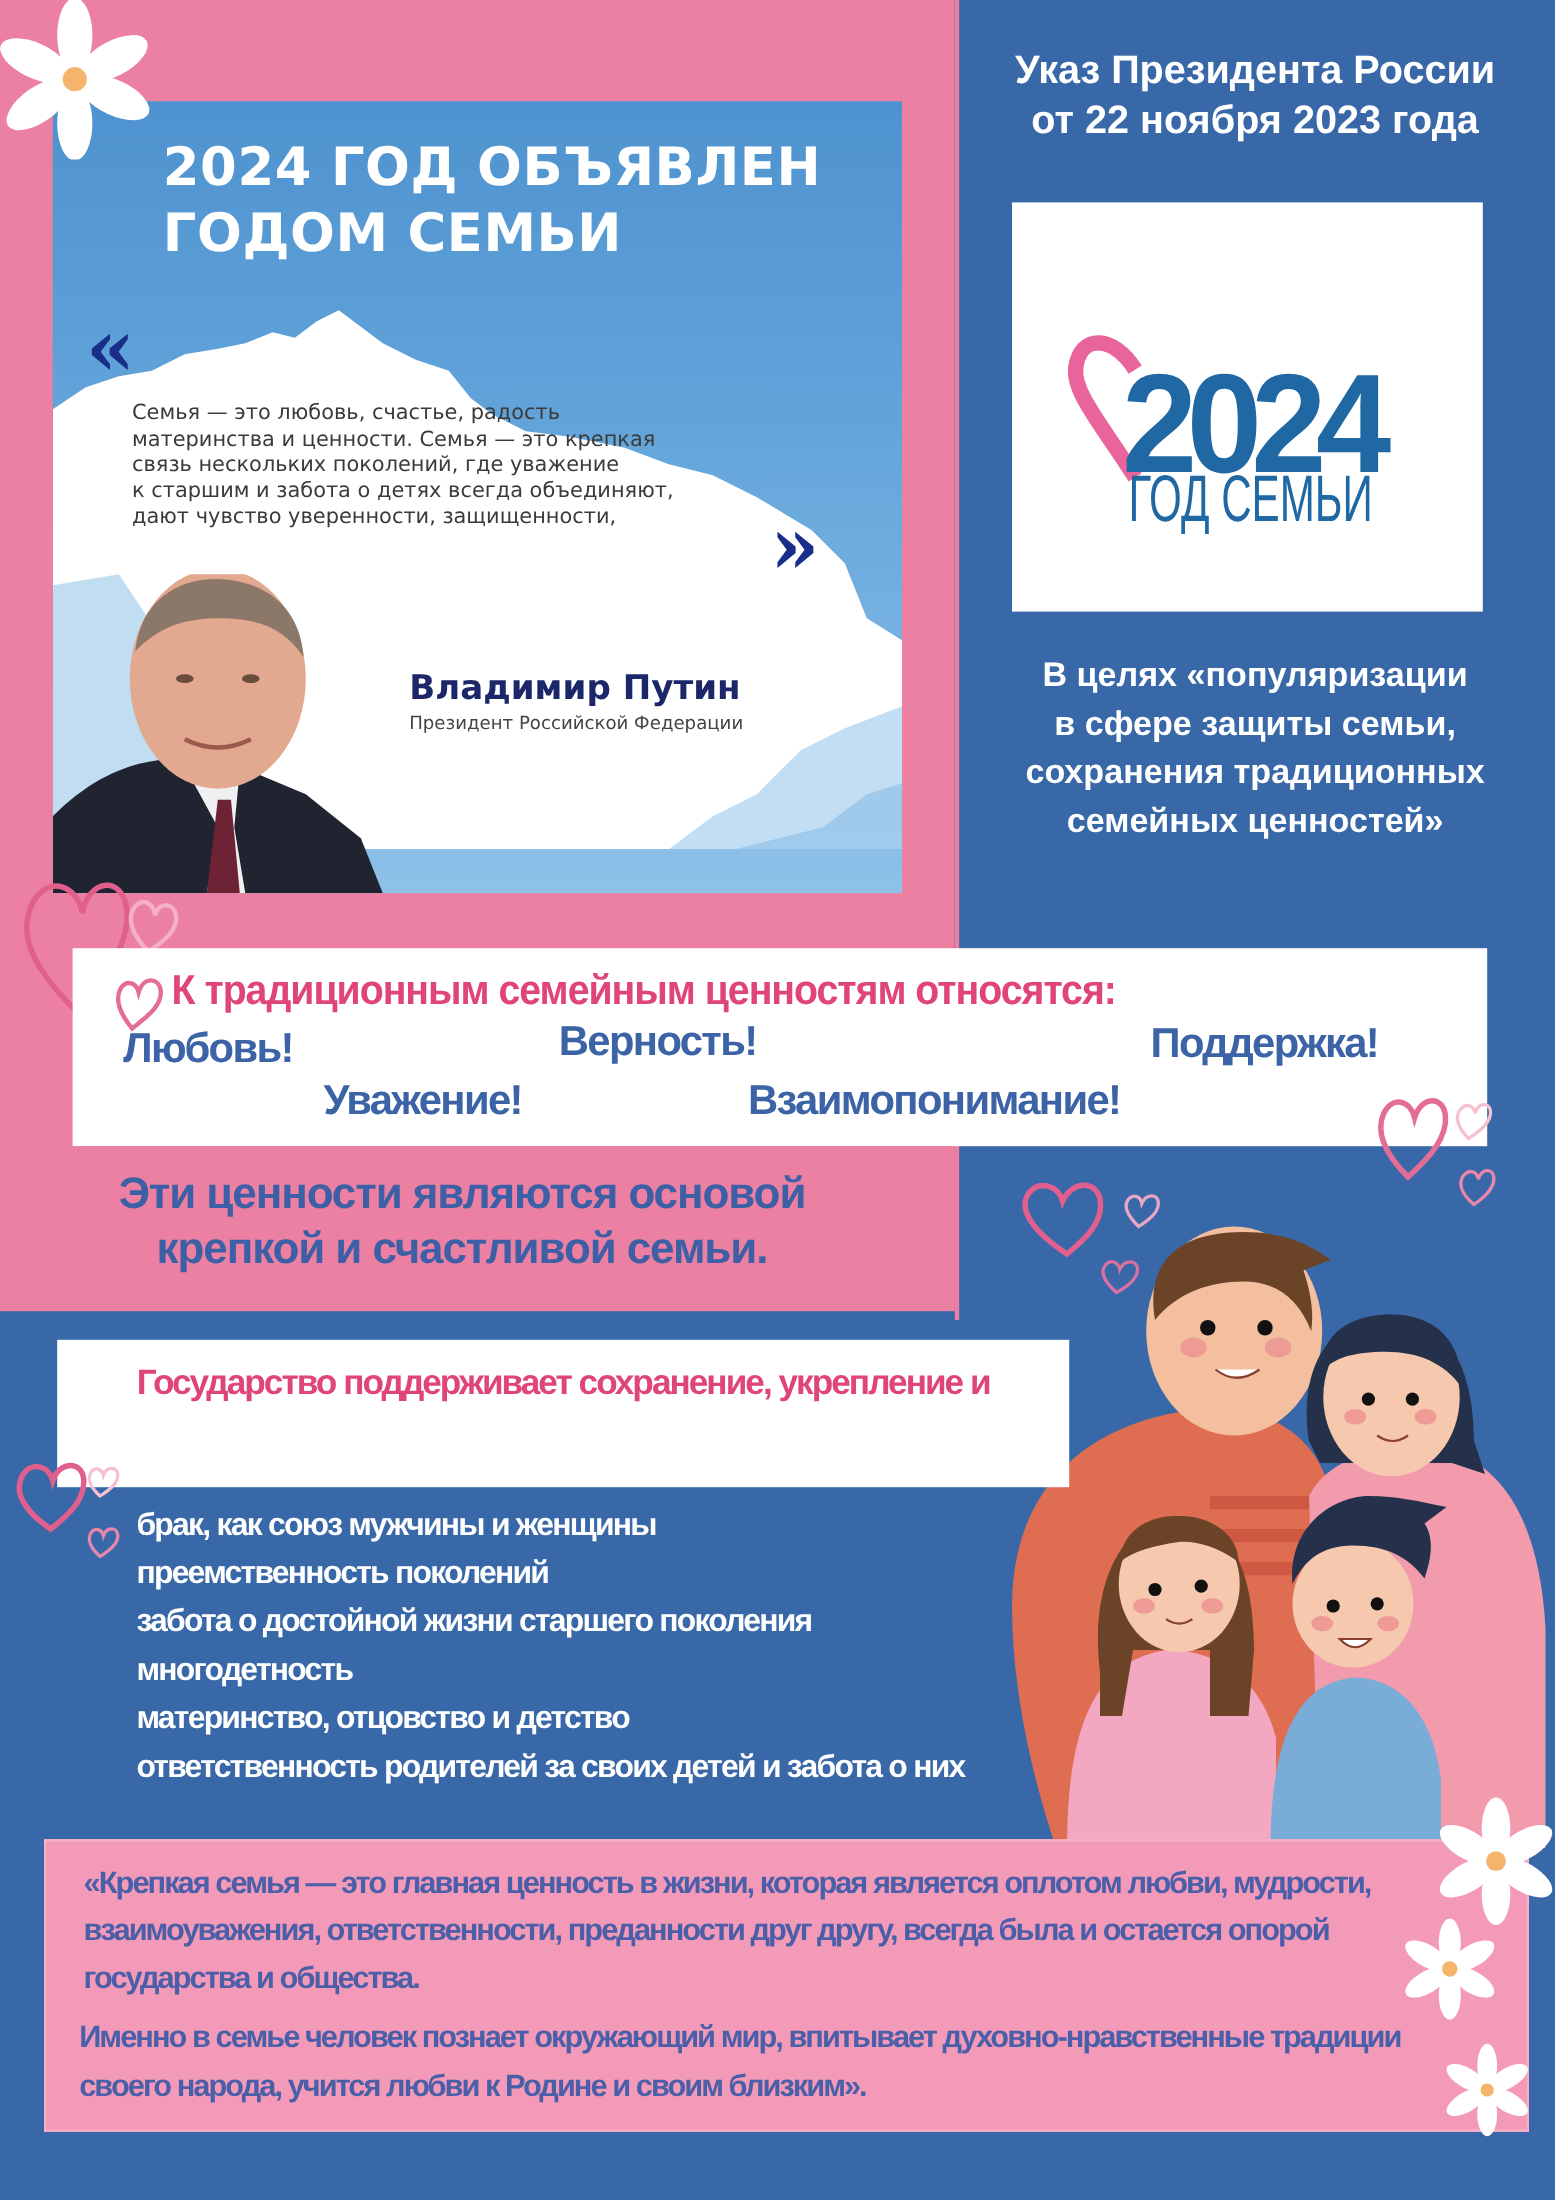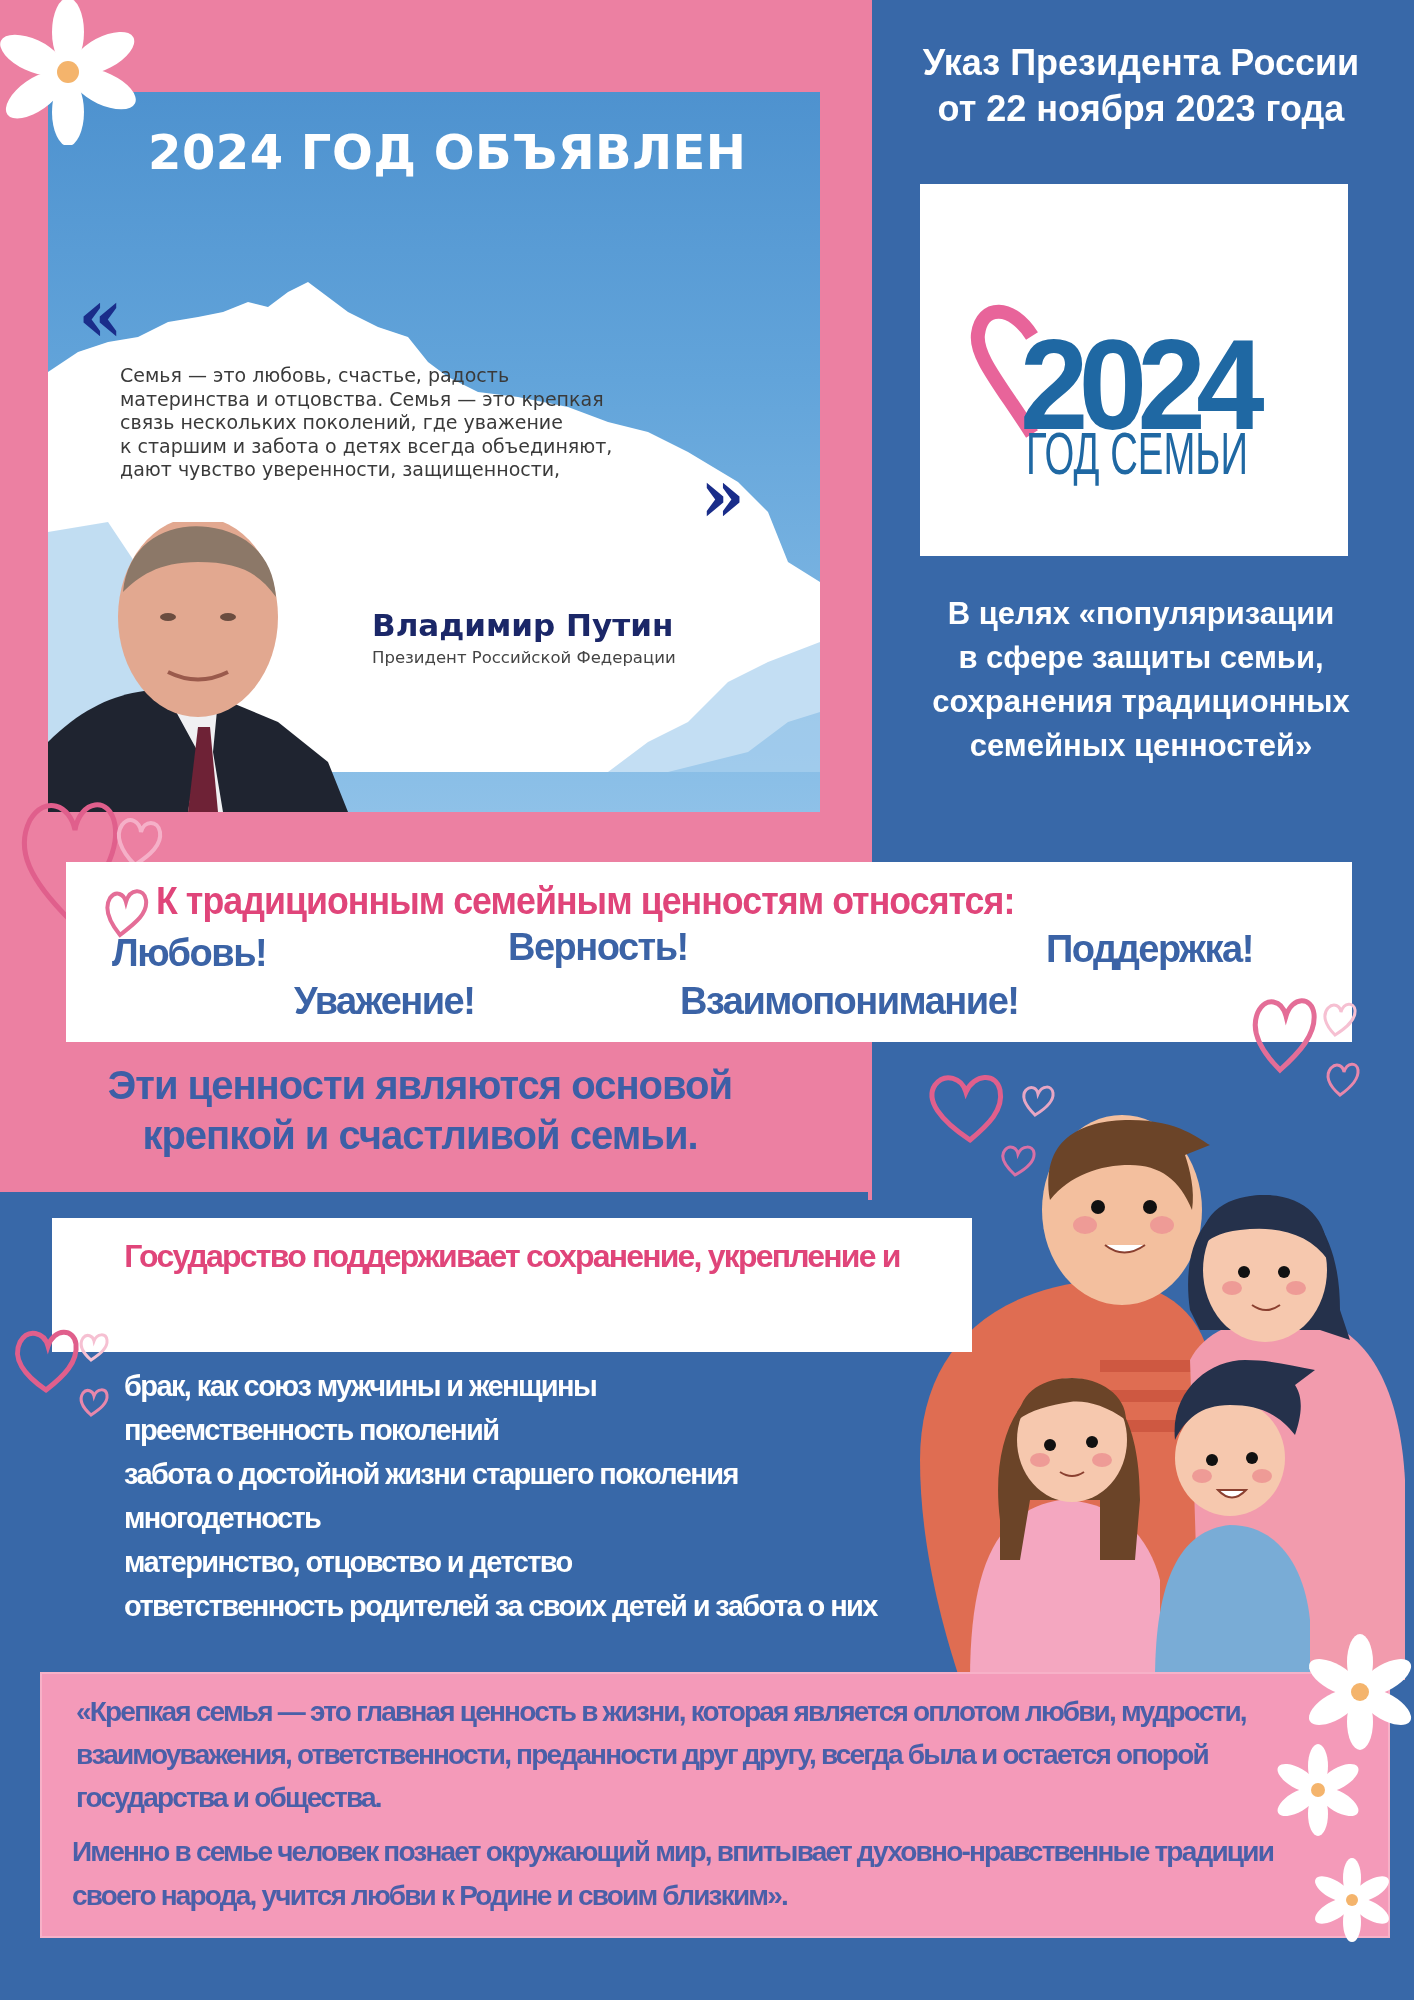--- a/index.html
+++ b/index.html
@@ -63,26 +63,27 @@
 
 <div class="abs poster">
   <svg class="abs cloud" viewBox="0 0 772 490" preserveAspectRatio="none">
     <path d="M0,90 L30,70 L60,60 L90,55 L120,40 L150,35 L175,30 L200,20 L220,25 L240,10 L260,0 L280,15 L300,30 L330,45 L360,55 L380,80 L400,95 L430,110 L470,115 L520,125 L560,140 L600,150 L640,170 L690,200 L720,230 L740,280 L772,300 L772,430 L740,440 L700,470 L660,480 L620,490 L0,490 Z" fill="#ffffff"></path>
     <path d="M0,490 L0,250 L60,240 L80,270 L100,300 L130,360 L160,420 L200,470 L260,490 Z" fill="#8ec1e8" opacity="0.55"></path>
     <path d="M560,490 L600,460 L640,440 L680,400 L720,380 L772,360 L772,490 Z" fill="#a9d0ee" opacity="0.7"></path>
   </svg>
 
   <div class="abs poster-title">
     <div>2024 ГОД ОБЪЯВЛЕН</div>
+    <div>ГОДОМ СЕМЬИ</div>
   </div>
 
   <div class="abs quote-open">«</div>
   <div class="abs poster-quote">
     <div>Семья — это любовь, счастье, радость</div>
-    <div>материнства и отцовства. Семья — это крепкая</div>
+    <div>материнства и ценности. Семья — это крепкая</div>
     <div>связь нескольких поколений, где уважение</div>
     <div>к старшим и забота о детях всегда объединяют,</div>
     <div>дают чувство уверенности, защищенности,</div>
   </div>
   <div class="abs quote-close">»</div>
 
   <svg class="abs portrait" viewBox="0 0 340 290">
     <path d="M0,290 L0,220 C30,190 60,175 90,170 L120,165 L170,175 L230,200 L280,240 L300,290 Z" fill="#1f2430"></path>
     <path d="M120,175 L150,230 L140,290 L175,290 L165,230 L170,178 Z" fill="#f0f0f2"></path>
     <path d="M150,205 L162,205 L170,290 L140,290 Z" fill="#6e2236"></path>

